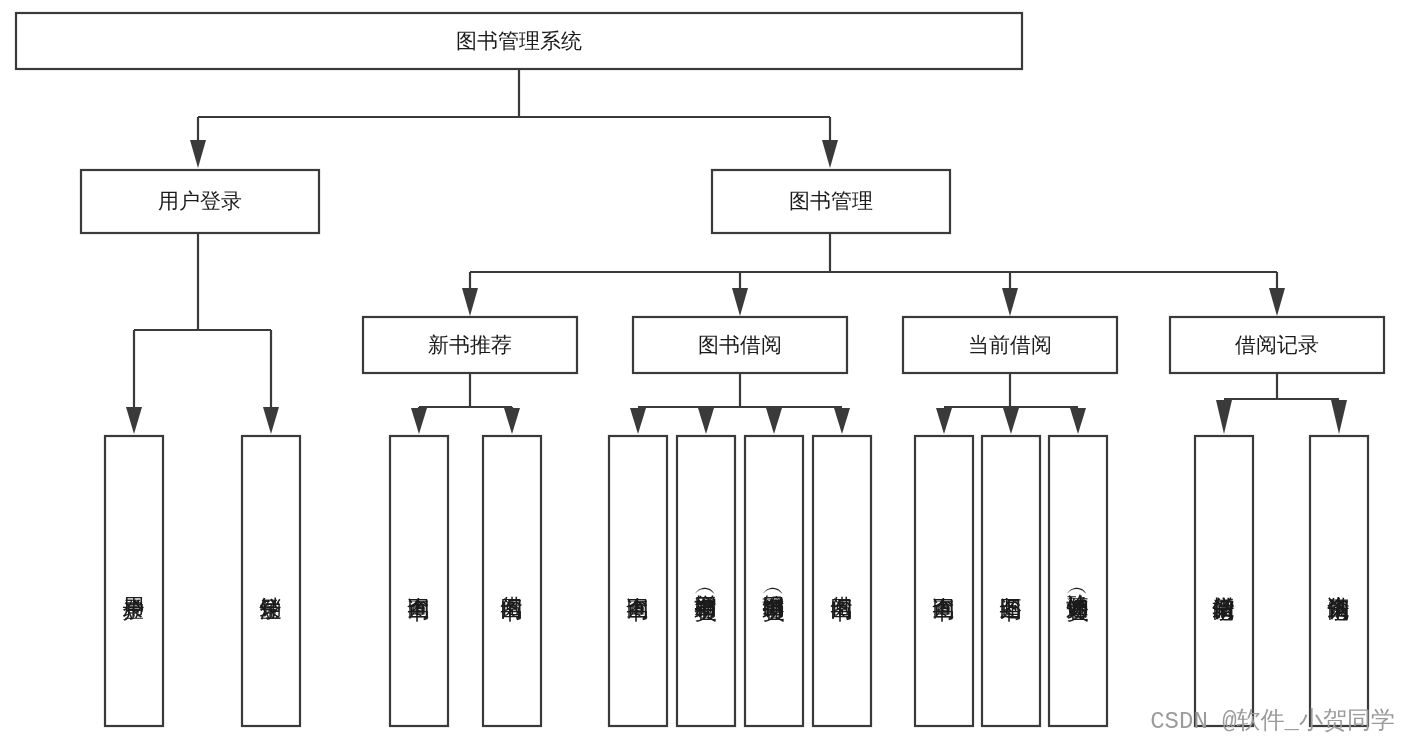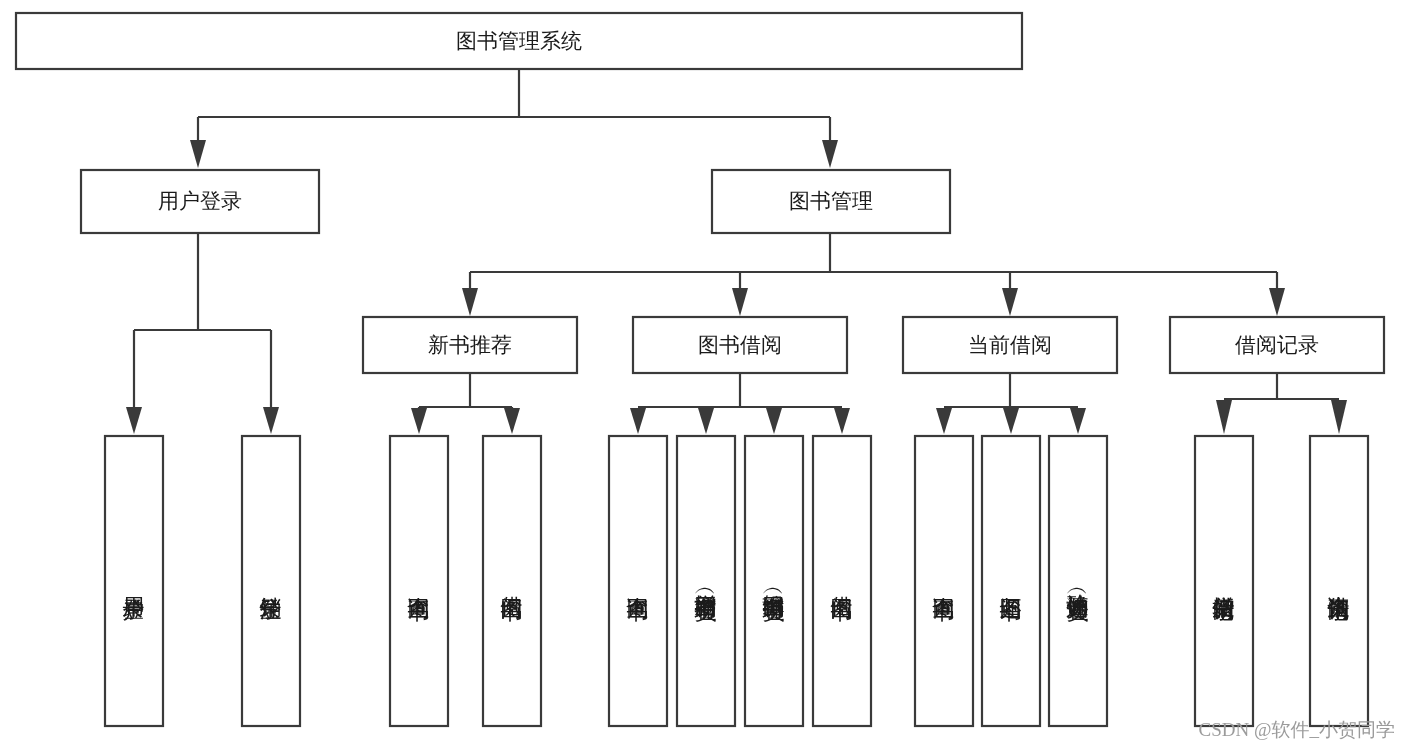--- a/index.html
+++ b/index.html
@@ -47,23 +47,23 @@
     font-size: 22px;
     fill: #1b1b1b;
     text-anchor: middle;
     writing-mode: vertical-rl;
     dominant-baseline: central;
     letter-spacing: 1px;
   }
   .watermark-text {
     position: absolute;
     right: 10px;
-    bottom: 4px;
-    font-family: Liberation Serif, serif;
-    font-size: 19px;
+    bottom: 11px;
+    font-family: Liberation Mono, monospace;
+    font-size: 24px;
     color: #9b9b9b;
     white-space: nowrap;
     user-select: none;
   }
 </style>
 </head>
 <body>
 
 <svg id="chart-root" viewBox="0 0 1405 747" xmlns="http://www.w3.org/2000/svg">
 

